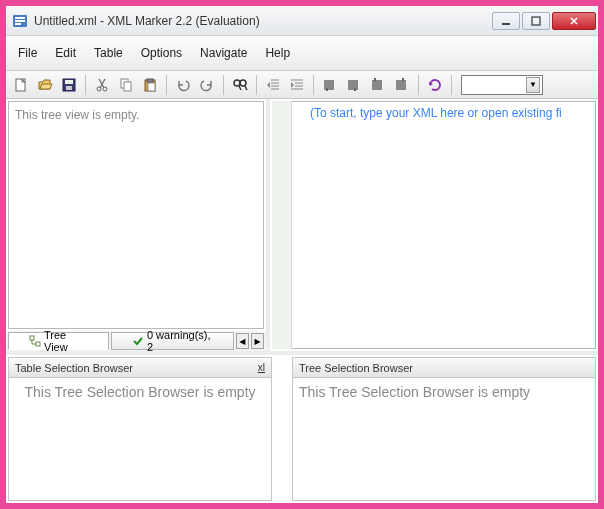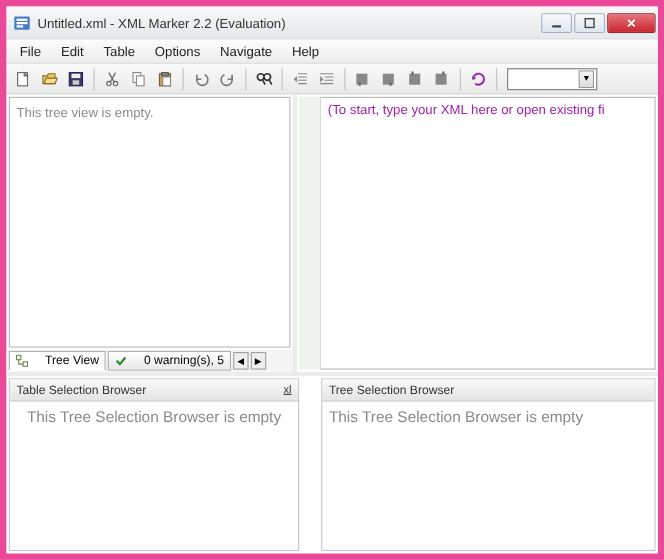--- a/index.html
+++ b/index.html
@@ -4,38 +4,38 @@
 <style>
 * { box-sizing: border-box; margin: 0; padding: 0; }
 body { font-family: "Segoe UI", Tahoma, sans-serif; font-size: 12px; background: #f0f0f0; overflow: hidden; }
 .window { width: 604px; height: 509px; background: #fff; border: 6px solid #ec4899; display: flex; flex-direction: column; }
 .titlebar { height: 30px; background: linear-gradient(#f8f8f8, #e4e8ec); display: flex; align-items: center; padding: 0 2px 0 6px; border-bottom: 1px solid #d0d0d0; }
 .titlebar .ticon { width: 16px; height: 16px; margin-right: 6px; }
 .titlebar .title { flex: 1; color: #333; font-size: 12px; }
 .winbtns { display: flex; gap: 2px; }
 .winbtn { width: 28px; height: 18px; border: 1px solid #a8b2bd; background: linear-gradient(#f6f9fc,#dfe7ef); border-radius: 2px; display: flex; align-items: center; justify-content: center; font-size: 10px; cursor: pointer; }
 .winbtn.close { background: linear-gradient(#e7757b,#c9252e); border-color: #a02028; color: #fff; width: 44px; }
-.menubar { height: 22px; background: linear-gradient(#fdfdfd,#ececec); border-bottom: 1px solid #d0d0d0; display: flex; align-items: center; padding: 0 4px; gap: 2px; }
+.menubar { height: 35px; background: linear-gradient(#fdfdfd,#ececec); border-bottom: 1px solid #d0d0d0; display: flex; align-items: center; padding: 0 4px; gap: 2px; }
 .menubar span { padding: 2px 8px; cursor: pointer; color: #222; }
 .toolbar { height: 28px; background: linear-gradient(#fafafa,#e9e9e9); border-bottom: 1px solid #c7c7c7; display: flex; align-items: center; padding: 0 4px; gap: 2px; }
 .tbtn { width: 22px; height: 22px; display: flex; align-items: center; justify-content: center; border: 1px solid transparent; cursor: pointer; }
 .tsep { width: 1px; height: 20px; background: #c0c0c0; margin: 0 3px; }
 .tcombo { margin-left: 4px; width: 82px; height: 20px; border: 1px solid #7a7a7a; background: #fff; display: flex; align-items: center; justify-content: flex-end; padding-right: 2px; }
 .tcombo .arrow { width: 14px; height: 16px; border: 1px solid #9a9a9a; background: linear-gradient(#f5f5f5,#dcdcdc); display: flex; align-items: center; justify-content: center; font-size: 8px; }
 .workspace { flex: 1; display: flex; flex-direction: column; background: #fff; }
 .upper { height: 256px; display: flex; border-bottom: 4px solid #ececec; }
 .leftpane { width: 264px; display: flex; flex-direction: column; border-right: 4px solid #ececec; }
 .treepanel { flex: 1; border: 1px solid #b8b8b8; margin: 2px; background: #fff; padding: 6px; color: #8a8a8a; overflow: hidden; }
 .tabstrip { height: 20px; display: flex; align-items: center; padding: 0 2px; gap: 2px; background: #f4f4f4; }
-.tab { height: 18px; border: 1px solid #b0b0b0; background: linear-gradient(#fff,#e8e8e8); display: flex; align-items: center; gap: 15px; padding: 0 5px; font-size: 11px; cursor: pointer; }
+.tab { height: 18px; border: 1px solid #b0b0b0; background: linear-gradient(#fff,#e8e8e8); display: flex; align-items: center; gap: 3px; padding: 0 20px; font-size: 11px; cursor: pointer; }
 .tab.active { background: #fff; border-bottom-color: #fff; }
 .tabnav { width: 14px; height: 16px; border: 1px solid #a0a0a0; background: #eee; display: flex; align-items: center; justify-content: center; font-size: 8px; cursor: pointer; }
 .rightpane { flex: 1; display: flex; }
 .gutter { width: 20px; background: #eef3ee; border-right: 1px solid #d5d5d5; margin: 2px 0 2px 2px; }
-.editor { flex: 1; margin: 2px 2px 2px 0; border: 1px solid #b8b8b8; border-left: none; background: #fff; padding: 4px 6px; color: #a21caf; overflow: hidden; white-space: nowrap; }
+.editor { flex: 1; margin: 2px 2px 2px 0; border: 1px solid #b8b8b8; border-left: none; background: #fff; padding: 4px 18px; color: #3b82f6; overflow: hidden; white-space: nowrap; }
 .lower { flex: 1; display: flex; }
 .browserpane { border: 1px solid #c6c6c6; margin: 2px; display: flex; flex-direction: column; background: #fff; }
 .browserpane.left { width: 264px; text-align: center; }
 .browserpane.right { flex: 1; margin-left: 18px; }
 .bhead { height: 20px; background: linear-gradient(#fafafa,#e4e4e4); border-bottom: 1px solid #c6c6c6; display: flex; align-items: center; padding: 0 6px; color: #333; font-size: 11px; }
 .bhead .pin { margin-left: auto; font-size: 10px; cursor: pointer; text-decoration: underline; }
 .bbody { flex: 1; padding: 6px; color: #8a8a8a; font-size: 14px; }
 svg { display: block; }
 </style>
 </head>
@@ -220,21 +220,21 @@
                 </svg>
               </span>
             <span>Tree View</span>
           </div>
           <div class="tab">
             <span>
                 <svg width="12" height="12">
                   <path d="M2 6 L5 9 L10 3" stroke="#2a8a2a" stroke-width="2" fill="none"></path>
                 </svg>
               </span>
-            <span>0 warning(s), 5</span>
+            <span>0 warning(s), 2</span>
           </div>
           <div class="tabnav">◀</div>
           <div class="tabnav">▶</div>
         </div>
       </div>
       <div class="rightpane">
         <div class="gutter"></div>
         <div class="editor">
           <span>(To start, type your XML here or open existing fi</span>
         </div>

